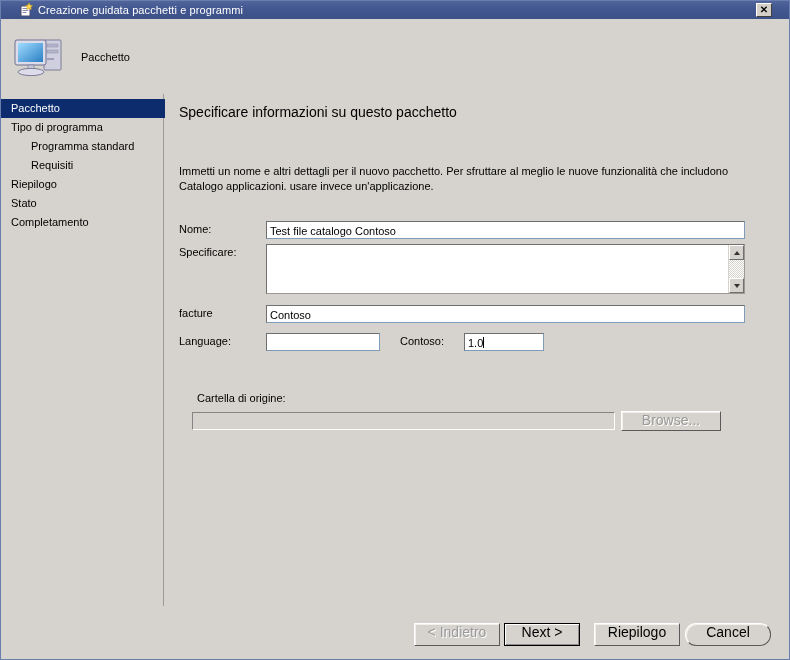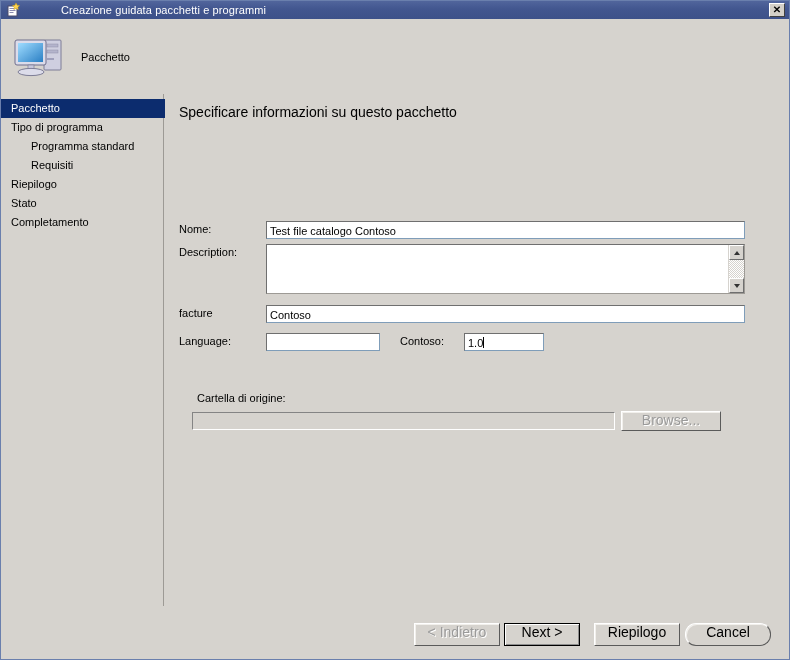--- a/index.html
+++ b/index.html
@@ -29,23 +29,22 @@
 
   
   #titlebar {
     position: absolute;
     left: 0; top: 0;
     width: 790px;
     height: 18px;
     background: linear-gradient(to bottom, #51659c 0%, #42568f 45%, #3d5189 100%);
     display: flex;
     align-items: center;
-    padding: 0 4px;
-    box-sizing: border-box;
-    gap: 36px;
+    padding: 0 17px;
+    box-sizing: border-box;
   }
   #titlebar .tb-icon {
     width: 14px; height: 14px;
     margin-left: 1px; margin-right: 5px;
     flex: 0 0 auto;
     position: relative;
   }
   #titlebar .tb-title {
     color: #ffffff;
     font-size: 11px;
@@ -375,25 +374,26 @@
       <span>Stato</span>
     </div>
     <div class="nav-item">
       <span>Completamento</span>
     </div>
   </div>
 
   <div id="main">
 
     <div id="page-title">Specificare informazioni su questo pacchetto</div>
+    <div id="intro">Immetti un nome e altri dettagli per il nuovo pacchetto. Per sfruttare al meglio le nuove funzionalità che includono Catalogo applicazioni. usare invece un'applicazione.</div>
 
     <div class="field-label" style="left:14px; top:129px;">Nome:</div>
     <div class="textbox" id="nome-input" placeholder="">Test file catalogo Contoso</div>
 
-    <div class="field-label" style="left:14px; top:152px;">Description:</div>
+    <div class="field-label" style="left:14px; top:152px;">Specificare:</div>
     <div id="desc-box">
       <div id="desc-text" placeholder=""></div>
       <div id="desc-scroll">
         <div class="sb-arrow up">
             <i></i>
           </div>
         <div class="sb-arrow down">
             <i></i>
           </div>
       </div>

